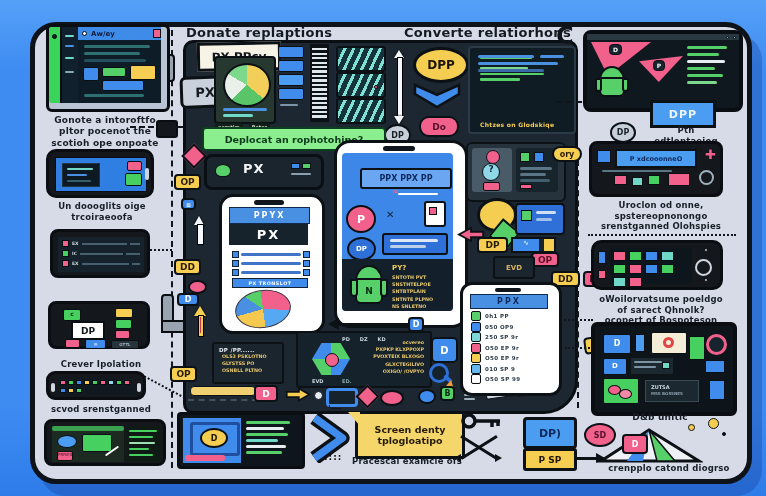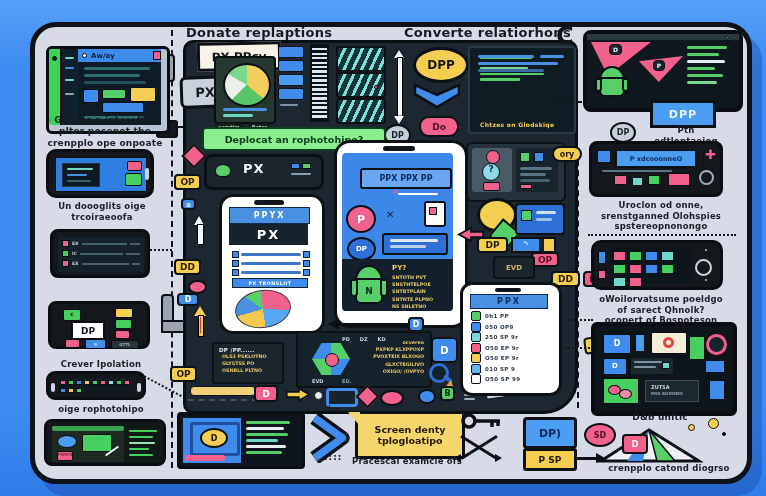--- a/index.html
+++ b/index.html
@@ -56,21 +56,21 @@
   <div class="abs" style="left:161px;top:294px;width:9px;height:32px;background:#99a4b0;border:2px solid #0a0e12;border-radius:4px 4px 0 0;"></div>
   <div class="abs" style="left:161px;top:320px;width:24px;height:9px;background:#99a4b0;border:2px solid #0a0e12;"></div>
   <div class="abs" style="left:162px;top:54px;width:9px;height:24px;background:#99a4b0;border:2px solid #0a0e12;border-radius:4px;"></div>
 
   <div class="cpanel"></div>
   <div class="vdline" style="left:577px;top:150px;height:258px;"></div>
 
   <div class="hdg" style="left:404px;top:25px;">Converte relatiorhons</div>
   <div class="hdg" style="left:186px;top:25px;">Donate replaptions</div>
 
-  <div class="abs" style="left:46px;top:46px;width:118px;height:82px;background:#b8c4d4;border:3px solid #0a0e12;border-radius:6px;text-align:center;">
+  <div class="abs" style="left:46px;top:24px;width:118px;height:82px;background:#b8c4d4;border:3px solid #0a0e12;border-radius:6px;text-align:center;">
     <div class="abs" style="left:0;top:0;width:11px;height:76px;background:#3bd45b;border-right:2px solid #0a0e12;border-radius:3px 0 0 3px;"><i class="sq" style="width:5px;height:5px;background:#0f2218;border-radius:50%;margin:3px;"></i></div>
     <div class="abs" style="left:13px;top:0;width:16px;height:76px;background:#10202c;">
       <div class="ln" style="left:3px;top:8px;width:9px;height:2px;background:#6fd8c8;"></div>
       <div class="ln" style="left:3px;top:18px;width:9px;height:2px;background:#4a90e2;"></div>
       <div class="ln" style="left:3px;top:30px;width:9px;height:2px;background:#6fd8c8;"></div>
       <div class="ln" style="left:3px;top:44px;width:9px;height:2px;background:#8aa;"></div>
     </div>
     <div class="abs" style="left:29px;top:0;width:83px;height:13px;background:#3f8ce8;border-bottom:2px solid #0a0e12;display:flex;align-items:center;">
       <i class="sq" style="width:5px;height:5px;border-radius:50%;background:#fff;margin:0 4px;"></i>
       <span style="font-size:7px;font-weight:bold;color:#101a3a;">Aw/ey</span>
@@ -83,21 +83,21 @@
       <div class="tile" style="left:5px;top:27px;width:14px;height:12px;background:#3f8ced;"></div>
       <div class="tile" style="left:24px;top:27px;width:22px;height:8px;background:#55d069;"></div>
       <div class="tile" style="left:52px;top:25px;width:24px;height:13px;background:#f6cf52;"></div>
       <div class="tile" style="left:24px;top:40px;width:40px;height:9px;background:#3f8ced;"></div>
       <div class="ln" style="left:6px;top:54px;width:60px;height:3px;background:#2e6f72;"></div>
     </div>
   </div>
   <div class="cap" style="left:38px;top:115px;width:134px;font-size:9px;">
     <div>Gonote a intoroftfo</div>
       <div>pltor pocenot the</div>
-      <div>crenpplo ope onpoate</div>
+      <div>scotioh ope onpoate</div>
   </div>
 
   <div class="phone" style="left:46px;top:149px;width:108px;height:49px;border-radius:10px;">
     <div class="abs" style="left:6px;top:5px;width:90px;height:33px;background:#2f7fe3;border:1.5px solid #0a0e12;">
       <div class="abs" style="left:6px;top:5px;width:36px;height:22px;background:#0d1a24;border:1px solid #234;">
         <div class="ln" style="left:4px;top:4px;width:26px;height:2px;background:#6fd8c8;"></div>
         <div class="ln" style="left:4px;top:10px;width:20px;height:2px;background:#4a90e2;"></div>
         <div class="ln" style="left:4px;top:16px;width:24px;height:2px;background:#35606a;"></div>
       </div>
       <div class="tile" style="right:4px;top:3px;width:13px;height:8px;background:#f2618b;"></div>
@@ -160,21 +160,21 @@
         <i class="sq" style="width:6px;height:5px;background:#45d05f;"></i>
         <i class="sq" style="width:6px;height:5px;background:#f2618b;"></i>
         <i class="sq" style="width:6px;height:5px;background:#3f8ced;"></i>
         <i class="sq" style="width:6px;height:5px;background:#f6cf52;"></i>
         <i class="sq" style="width:6px;height:5px;background:#45d05f;"></i>
     </div>
     <div class="abs" style="left:2px;top:9px;width:4px;height:9px;background:#cfd6e0;border-radius:2px;"></div>
     <div class="abs" style="right:2px;top:9px;width:4px;height:9px;background:#cfd6e0;border-radius:2px;"></div>
   </div>
   <div class="cap" style="left:40px;top:404px;width:122px;">
-      <div>oige rophotohipo</div>
+      <div>scvod srenstganned</div>
     </div>
 
   <div class="phone" style="left:44px;top:419px;width:122px;height:47px;border-radius:8px;">
     <div class="abs" style="left:5px;top:4px;width:72px;height:36px;background:#1d2a22;">
       <div class="ln" style="left:0;top:0;width:72px;height:5px;background:#3aa050;"></div>
       <div class="abs" style="left:5px;top:9px;width:18px;height:11px;background:#4a9df0;border:1.5px solid #0a0e12;border-radius:50%;"></div>
       <div class="tile" style="left:30px;top:8px;width:28px;height:16px;background:#45d05f;"></div>
       <div class="tile" style="left:5px;top:25px;width:14px;height:8px;background:#f2618b;color:#4d1020;font-size:4px;text-align:center;">PRRIES</div>
       <div class="ln" style="left:52px;top:24px;width:16px;height:2px;background:#fff;transform:rotate(-35deg);"></div>
     </div>
@@ -559,22 +559,22 @@
     <div style="position:absolute;right:4px;top:3px;font-size:13px;color:#f2618b;text-shadow:0 0 1px #000;">✚</div>
     <div class="ln" style="left:10px;top:26px;width:70px;height:2px;background:#5a7585;"></div>
     <i class="sq" style="position:absolute;left:22px;top:31px;width:13px;height:10px;background:#f2618b;"></i>
     <i class="sq" style="position:absolute;left:40px;top:33px;width:11px;height:9px;background:#6fd8c8;"></i>
     <i class="sq" style="position:absolute;left:56px;top:31px;width:12px;height:10px;background:#45d05f;"></i>
     <i class="sq" style="position:absolute;left:76px;top:29px;width:22px;height:13px;background:#f2618b;"></i>
     <div class="abs" style="right:6px;top:26px;width:11px;height:11px;border:2.5px solid #9fb0bd;border-radius:50%;"></div>
   </div>
   <div class="cap" style="left:586px;top:200px;width:150px;">
     <div>Uroclon od onne,</div>
+      <div>spstereopnonongo</div>
       <div>srenstganned Olohspies</div>
-      <div>spstereopnonongo</div>
   </div>
   <div class="ddot" style="left:588px;top:234px;width:148px;"></div>
 
   <div class="phone" style="left:591px;top:240px;width:132px;height:50px;border-radius:10px;">
     <div class="abs" style="left:16px;top:5px;width:82px;height:36px;background:#0d161c;display:flex;flex-wrap:wrap;gap:3px;padding:3px;box-sizing:border-box;">
       <i class="sq" style="width:13px;height:10px;background:#f2618b;"></i>
         <i class="sq" style="width:13px;height:10px;background:#45d05f;"></i>
         <i class="sq" style="width:13px;height:10px;background:#3f8ced;"></i>
         <i class="sq" style="width:13px;height:10px;background:#6fd8c8;"></i>
         <i class="sq" style="width:13px;height:10px;background:#45d05f;"></i>

